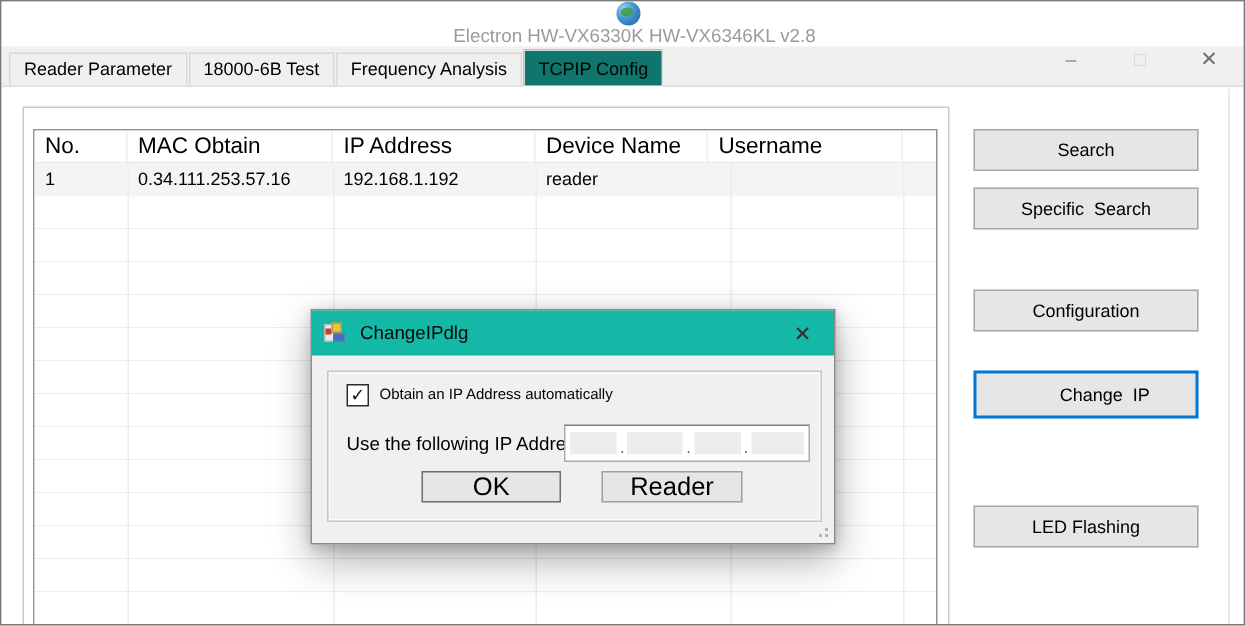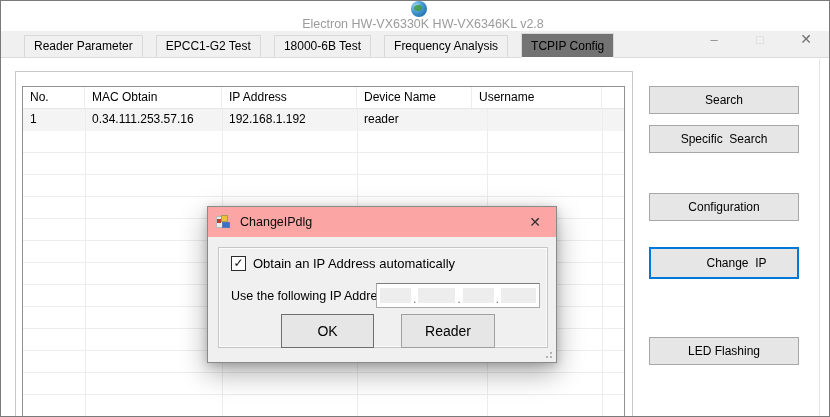--- a/index.html
+++ b/index.html
@@ -31,46 +31,46 @@
   .win-controls { margin-left:auto; display:flex; height:100%; }
   .win-btn {
     width:46px; height:100%; display:flex; align-items:center; justify-content:center;
     color:#8a8a8a; font-size:13px;
   }
   .win-btn.max { color:#d6d6d6; }
   .win-btn.close { color:#6f6f6f; font-size:14px; }
   
   .tabstrip {
     height:27px; background:#f0f0f0; border-bottom:1px solid #dcdcdc;
-    display:flex; align-items:flex-end; padding-left:23px;gap:12px;
+    display:flex; align-items:flex-end; padding-left:5px;
   }
   .tab {
     height:22px; padding:3px 9px 0 9px; background:#f0f0f0;
     border:1px solid #d9d9d9; border-bottom:none; margin-right:1px;
     font-size:12px; white-space:pre; color:#000;
   }
   .tab.active {
-    height:25px; padding-top:5px; background:#737373; position:relative; z-index:2;
+    height:25px; padding-top:5px; background:#0f766e; position:relative; z-index:2;
     margin-bottom:-1px; border-bottom:1px solid #fff;
   }
   
   .page { position:absolute; left:0; top:58px; right:0; bottom:0; background:#fff; }
   .right-inner-line { position:absolute; left:818px; top:0; bottom:0; width:1px; background:#e3e3e3; }
   .panel {
     position:absolute; left:14px; top:12px; width:618px; bottom:-2px;
     border:1px solid #c9c9c9; background:#fff;
   }
   .listview {
     position:absolute; left:6px; top:14px; width:603px; bottom:-2px;
     border:1px solid #919191; background:#fff; overflow:hidden;
   }
   .lv-header { display:flex; height:22px; background:#fff; border-bottom:1px solid #e6e6e6; }
   .lv-hcell {
     line-height:21px; padding-left:7px; border-right:1px solid #ededed;
-    font-size:12px; color:#000; overflow:hidden; white-space:nowrap;
+    font-size:15px; color:#000; overflow:hidden; white-space:nowrap;
   }
   .lv-body {
     position:absolute; left:0; top:22px; right:0; bottom:0;
     background: repeating-linear-gradient(to bottom, #fff 0 21px, #ededed 21px 22px);
   }
   .lv-row { display:flex; height:22px; background:#f4f4f4; position:relative; z-index:1; }
   .lv-cell { line-height:21px; padding-left:7px; font-size:12px; white-space:nowrap; overflow:hidden; }
   .vsep { position:absolute; top:0; bottom:0; width:1px; background:#ededed; z-index:2; }
   
   .sbtn {
@@ -80,52 +80,52 @@
     font-size:12px; white-space:pre; color:#000;
   }
   .sbtn.focused { height:32px; border:2px solid #0078d7;padding-left:25px; }
   
   .dialog {
     position:absolute; left:206px; top:205px; width:350px; height:157px;
     background:#f0f0f0; border:1px solid #8a8a8a;
     box-shadow: 0 10px 26px rgba(0,0,0,.33), 0 2px 8px rgba(0,0,0,.18);
     z-index:10;
   }
-  .dlg-titlebar { height:30px; background:#fca5a5; display:flex; align-items:center; padding-left:8px; }
+  .dlg-titlebar { height:30px; background:#14b8a6; display:flex; align-items:center; padding-left:8px; }
   .dlg-icon { position:relative; width:16px; height:16px; flex:0 0 auto; }
   .dlg-icon .frame { position:absolute; left:0; top:2px; width:12px; height:12px; border:1px solid #b9b9b9; background:#eaeaea; }
   .dlg-icon .sq-red { position:absolute; left:1px; top:5px; width:4px; height:4px; background:#c23b2e; }
   .dlg-icon .sq-yellow { position:absolute; left:5px; top:1px; width:7px; height:7px; background:#e9c53d; border:1px solid #a79b56; }
   .dlg-icon .sq-blue { position:absolute; left:6px; top:8px; width:8px; height:6px; background:#3f6fc4; border:1px solid #5a7ab1; }
   .dlg-title { margin-left:8px; font-size:12.5px; color:#0a0a0a; }
   .dlg-close { margin-left:auto; width:42px; height:100%; display:flex; align-items:center; justify-content:center; color:#2e2e2e; font-size:14px; }
   .dlg-body { position:absolute; left:0; top:30px; right:0; bottom:0; }
   .dlg-panel {
     position:absolute; left:10px; top:10px; width:330px; height:101px;
     border:1px solid #c6c6c6; box-shadow: inset 0 0 0 1px #fbfbfb;
   }
   .chk-row { position:absolute; left:12px; top:8px; display:flex; align-items:center; }
   .checkbox {
     width:15px; height:15px; background:#fff; border:1px solid #2b2b2b;
     display:flex; align-items:center; justify-content:center;
     font-size:12px; line-height:13px; color:#111;
   }
-  .chk-label { margin-left:7px; font-size:13px;text-align:right; }
+  .chk-label { margin-left:7px; font-size:10px;text-align:right; }
   .ip-row { position:absolute; left:12px; top:35px; display:flex; align-items:center; }
   .ip-label { width:145px; font-size:12.5px; white-space:nowrap; }
   .ip-control {
     width:164px; height:25px; background:#fff;
     border:1px solid #ababab; border-top-color:#7d7d7d;
     display:flex; align-items:center; padding:0 3px;
   }
   .ip-seg { height:15px; background:#ededed; }
   .ip-dot { color:#555; font-size:11px; line-height:8px; align-self:flex-end; margin:0 2px 4px 2px; }
   .dlg-btn {
-    position:absolute; top:66px; height:34px; background:#e6e6e6;
-    display:flex; align-items:center; justify-content:center; font-size:14px;
+    position:absolute; top:66px; height:21px; background:#e6e6e6;
+    display:flex; align-items:center; justify-content:center; font-size:17px;
   }
   .dlg-btn.ok { left:62px; width:93px; border:1px solid #6e6e6e; }
   .dlg-btn.cancel { left:182px; width:94px; border:1px solid #a0a0a0; }
   .grip {
     position:absolute; right:4px; bottom:4px; width:2px; height:2px; background:#b4b4b4;
     box-shadow: -4px 0 0 #b4b4b4, 0 -4px 0 #b4b4b4;
   }
 </style>
 </head>
 <body>
@@ -137,21 +137,20 @@
     <div class="title">Electron HW-VX6330K HW-VX6346KL v2.8</div>
     <div class="win-controls">
       <div class="win-btn min">–</div>
       <div class="win-btn max">□</div>
       <div class="win-btn close">✕</div>
     </div>
   </div>
 
   <div class="tabstrip">
     <div class="tab">Reader Parameter</div>
-    <div class="tab">EPCC1-G2 Test</div>
     <div class="tab">18000-6B Test</div>
     <div class="tab">Frequency Analysis</div>
     <div class="tab active">TCPIP Config</div>
   </div>
 
   <div class="page">
     <div class="right-inner-line"></div>
 
     <div class="panel">
       <div class="listview">

